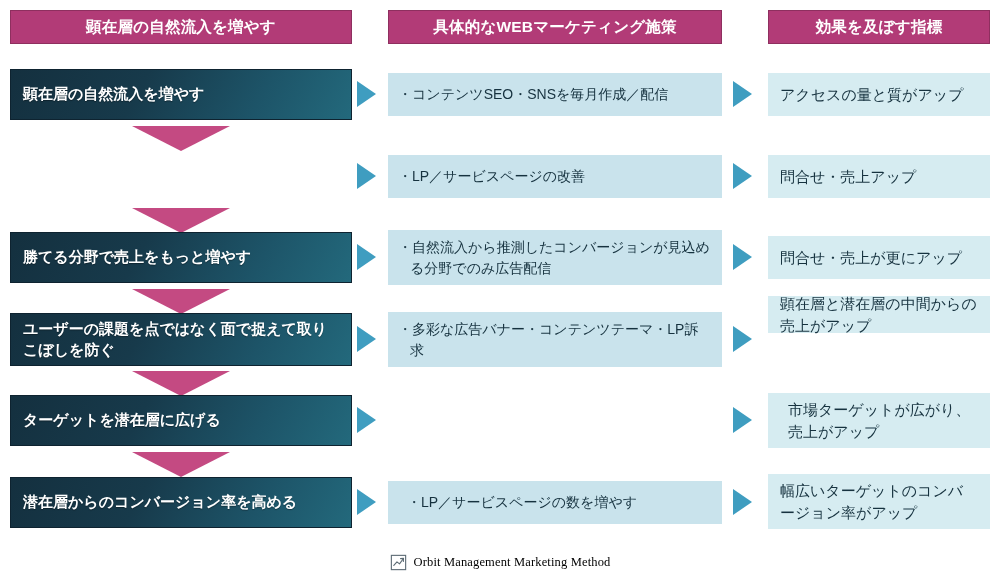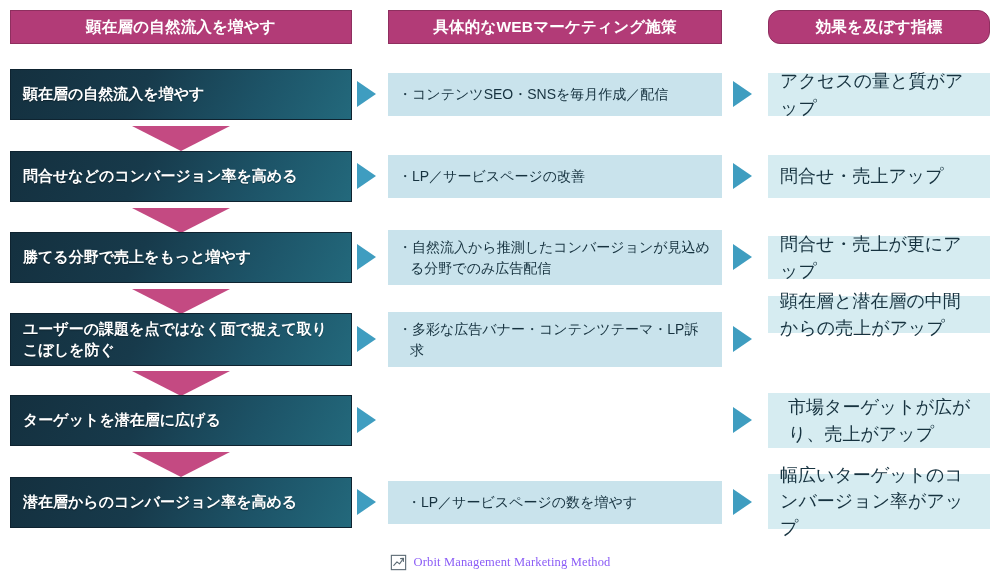--- a/index.html
+++ b/index.html
@@ -20,21 +20,21 @@
     font-weight: bold;
     font-size: 15.5px;
     display: flex;
     align-items: center;
     justify-content: center;
     letter-spacing: .2px;
     height: 34px;
   }
   #hdr-left  { left: 10px;  top: 10px; width: 342px; }
   #hdr-mid   { left: 388px; top: 10px; width: 334px; }
-  #hdr-right { left: 768px; top: 10px; width: 222px; border-radius: 12px; }
+  #hdr-right { left: 768px; top: 10px; width: 222px; }
 
   
   .step {
     position: absolute;
     left: 10px;
     width: 342px;
     background: linear-gradient(118deg, #14303f 0%, #173a4b 38%, #1d5468 72%, #23697c 100%);
     border: 1px solid #0e2330;
     color: #ffffff;
     font-weight: bold;
@@ -61,21 +61,21 @@
   }
   .tactic .txt { display: block; text-indent: -12px; padding-left: 12px; }
 
   
   .effect {
     position: absolute;
     left: 768px;
     width: 222px;
     background: #d6ecf1;
     color: #16323f;
-    font-size: 18px;
+    font-size: 15px;
     line-height: 1.45;
     display: flex;
     align-items: center;
     padding: 0 12px;
   }
 
   
   .arrow-right {
     position: absolute;
     width: 0; height: 0;
@@ -106,21 +106,21 @@
     gap: 7px;
   }
   .footer-logo {
     width: 17px; height: 17px;
     flex: 0 0 auto;
     display: block;
   }
   .footer-text {
     font-family: "Liberation Serif", "DejaVu Serif", serif;
     font-size: 12.5px;
-    color: #8b5cf6;
+    color: #000000;
     letter-spacing: .15px;
   }
 </style>
 </head>
 <body>
 
 <div class="canvas">
 
   <div class="hdr" id="hdr-left">顕在層の自然流入を増やす</div>
   <div class="hdr" id="hdr-mid">具体的なWEBマーケティング施策</div>
@@ -128,21 +128,20 @@
 
   <div class="step" style="top:69px;  height:51px;">顕在層の自然流入を増やす</div>
   <div class="arrow-right a1" style="top:81px;"></div>
   <div class="tactic" style="top:73px;  height:43px;">
       <span class="txt">・コンテンツSEO・SNSを毎月作成／配信</span>
     </div>
   <div class="arrow-right a2" style="top:81px;"></div>
   <div class="effect" style="top:73px;  height:43px;">アクセスの量と質がアップ</div>
   <div class="arrow-down" style="top:126px;"></div>
 
-  <div class="step" style="top:151px; height:51px;">問合せなどのコンバージョン率を高める</div>
   <div class="arrow-right a1" style="top:163px;"></div>
   <div class="tactic" style="top:155px; height:43px;">
       <span class="txt">・LP／サービスページの改善</span>
     </div>
   <div class="arrow-right a2" style="top:163px;"></div>
   <div class="effect" style="top:155px; height:43px;">問合せ・売上アップ</div>
   <div class="arrow-down" style="top:208px;"></div>
 
   <div class="step" style="top:232px; height:51px;">勝てる分野で売上をもっと増やす</div>
   <div class="arrow-right a1" style="top:244px;"></div>

